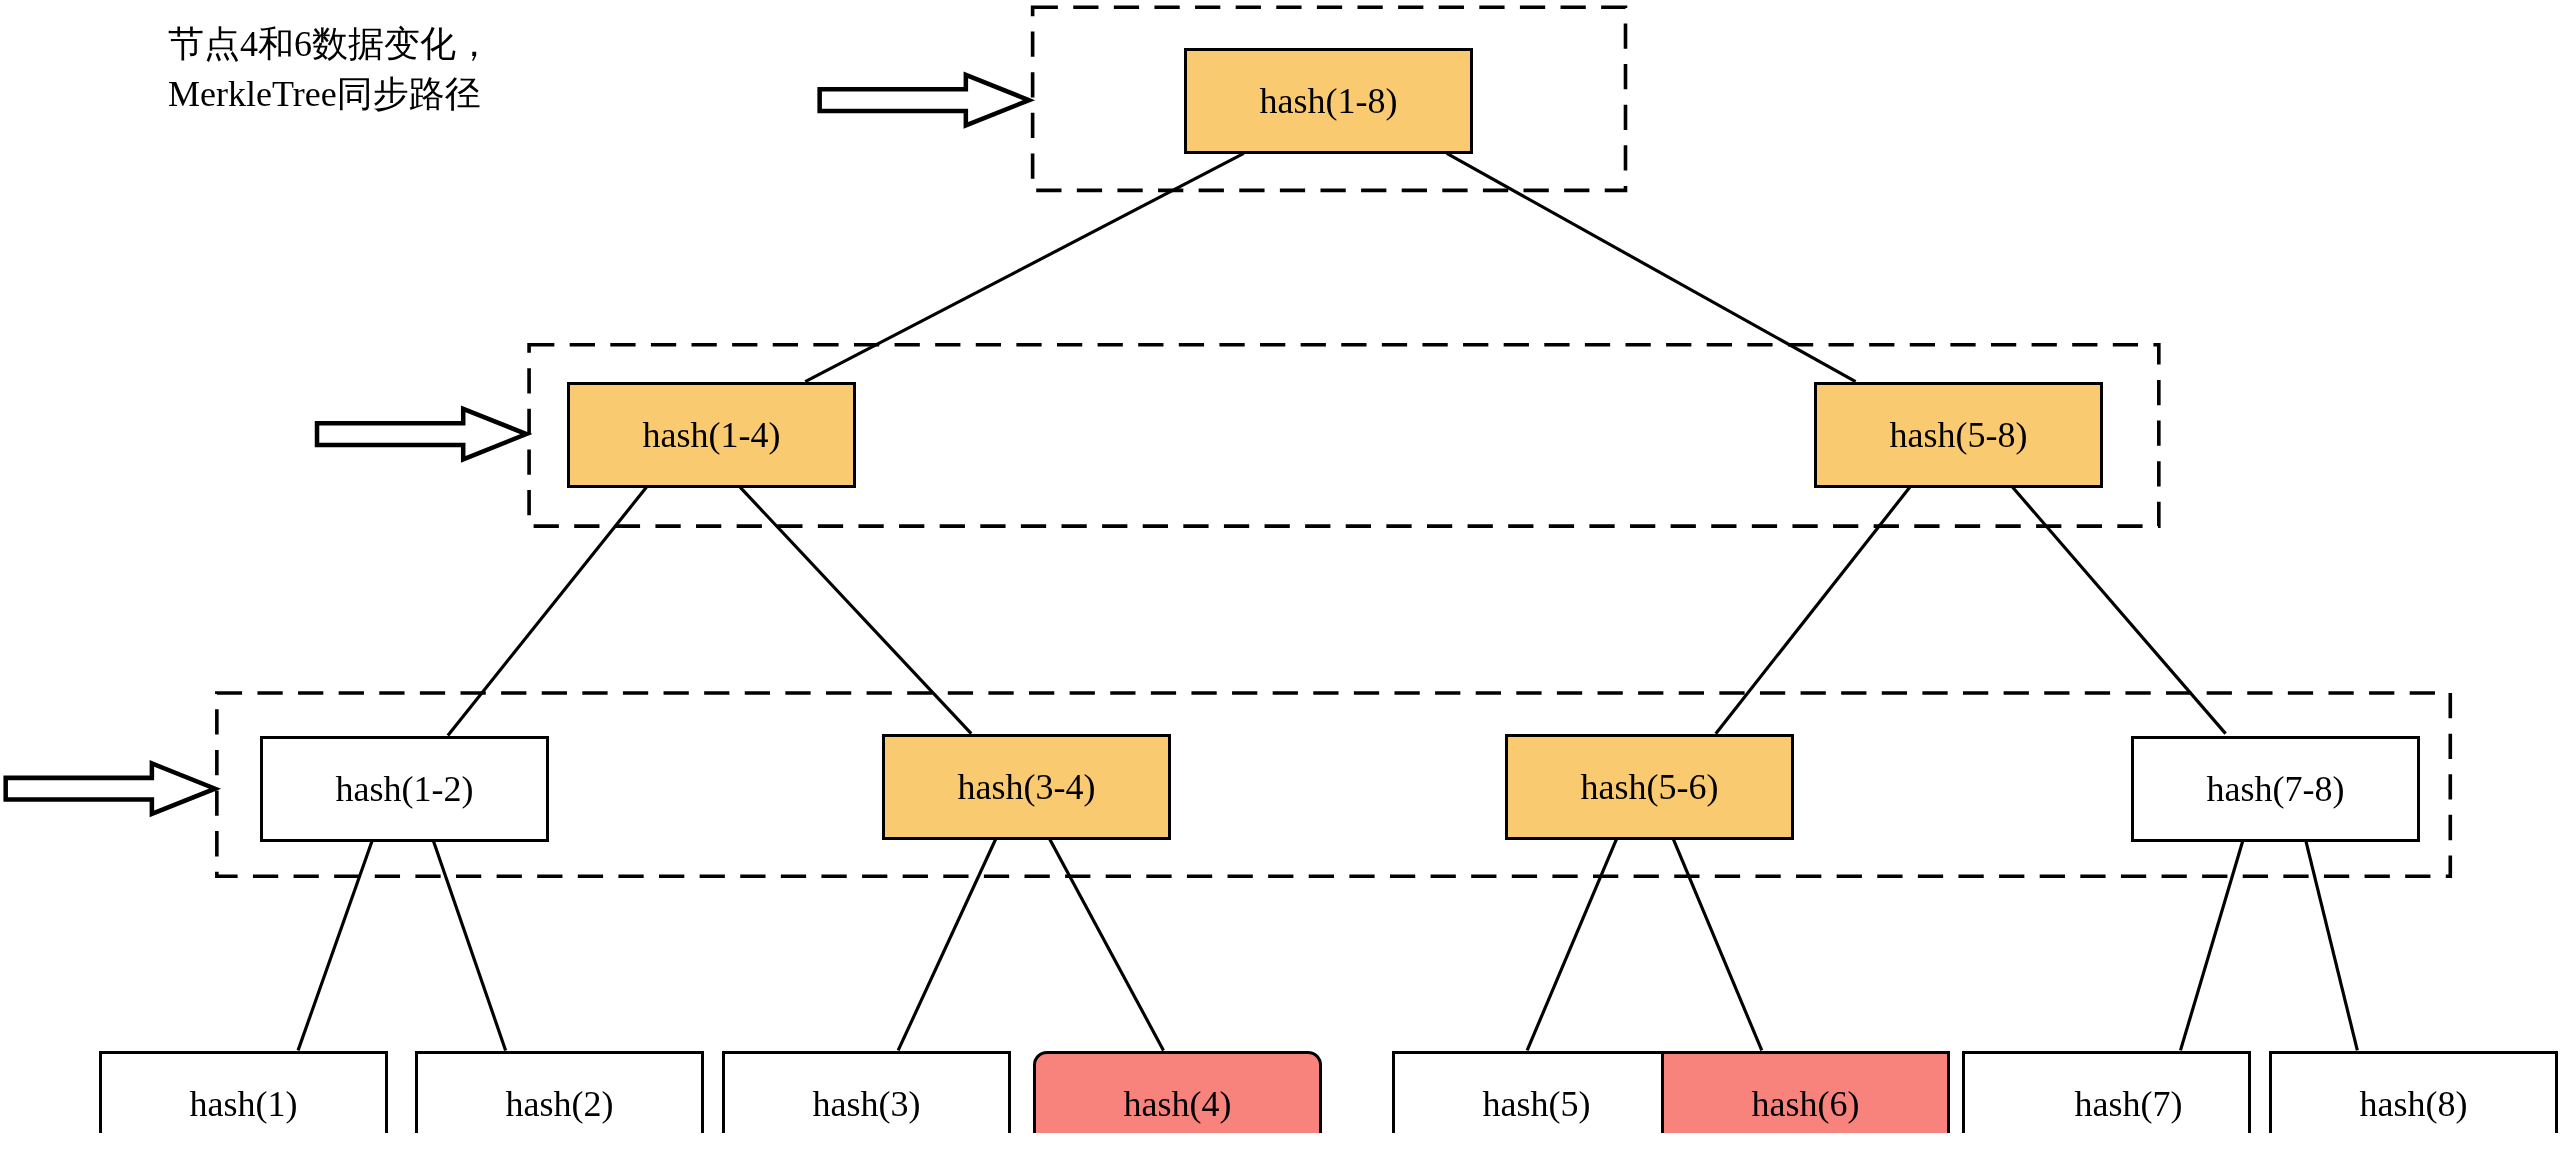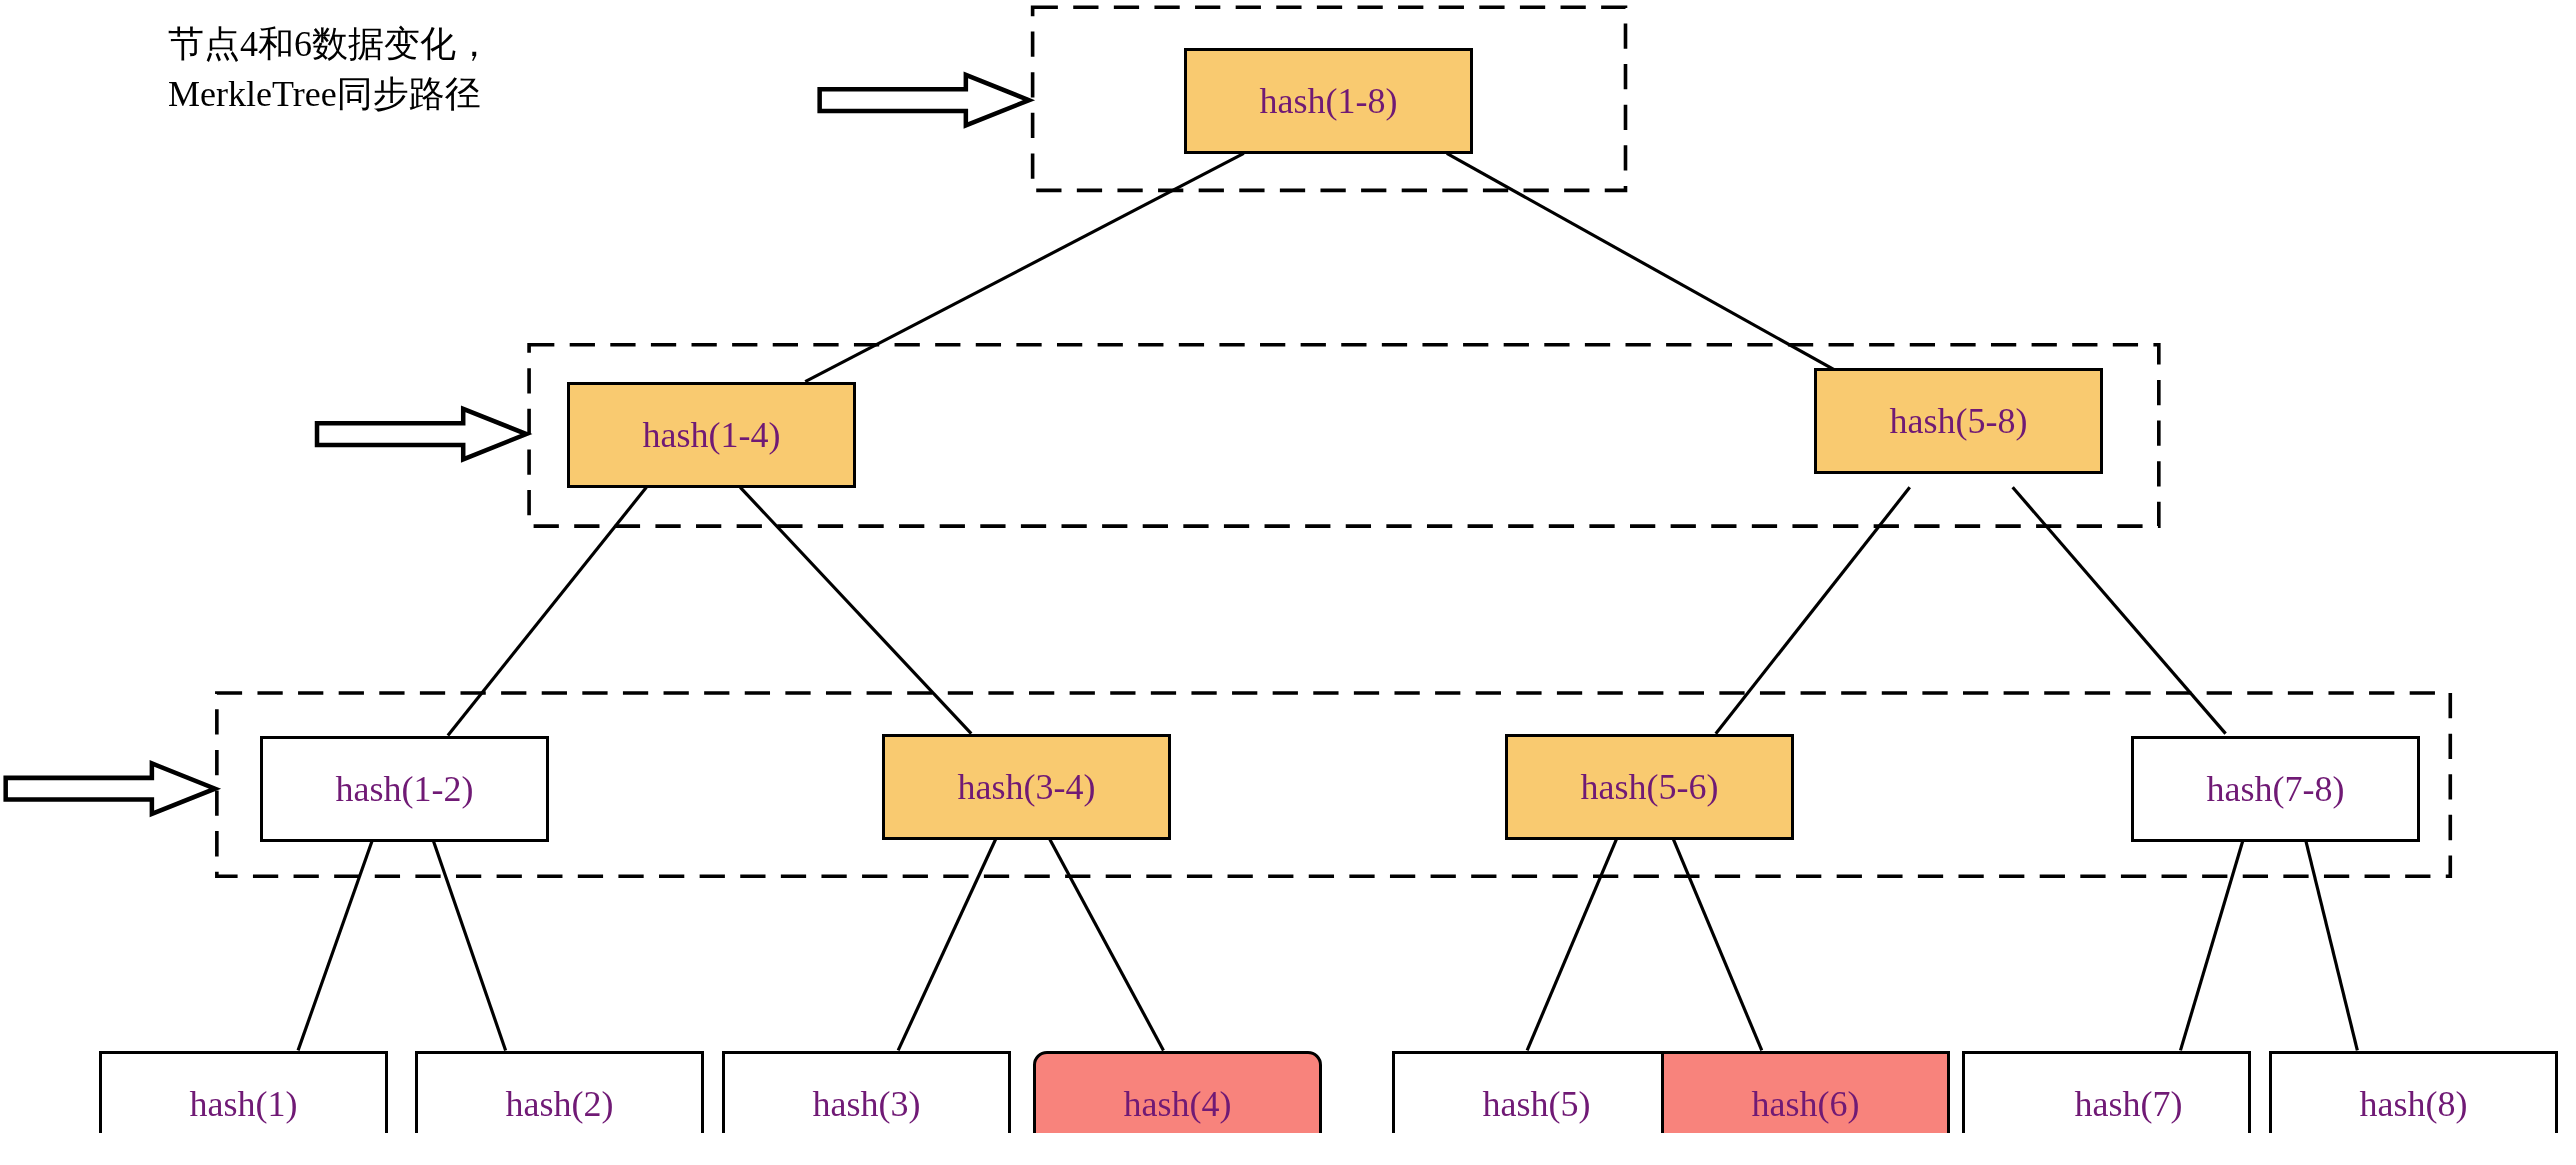--- a/index.html
+++ b/index.html
@@ -21,21 +21,21 @@
     position: absolute;
     width: 289px;
     height: 106px;
     box-sizing: border-box;
     border: 3.6px solid #000000;
     background: #ffffff;
     display: flex;
     align-items: center;
     justify-content: center;
     font-size: 36px;
-    color: #701a75;
+    color: #000000;
     white-space: nowrap;
   }
   .diagram-title {
     position: absolute;
     left: 168px;
     top: 20px;
     font-size: 36px;
     line-height: 1.38;
     color: #000000;
     white-space: nowrap;
@@ -78,21 +78,21 @@
     </g>
   </svg>
 
   <div class="diagram-title">
     <div>节点4和6数据变化，</div>
     <div>MerkleTree同步路径</div>
   </div>
 
   <div class="tree-node" style="left: 1184px; top: 48px; background-color: rgb(249, 202, 112);">hash(1-8)</div>
   <div class="tree-node" style="left: 567px; top: 382px; background-color: rgb(249, 202, 112);">hash(1-4)</div>
-  <div class="tree-node" style="left: 1814px; top: 368px; background-color: rgb(249, 202, 112);">hash(5-8)</div>
+  <div class="tree-node" style="left: 1814px; top: 382px; background-color: rgb(249, 202, 112);">hash(5-8)</div>
   <div class="tree-node" style="left: 260px; top: 736px; background-color: rgb(255, 255, 255);">hash(1-2)</div>
   <div class="tree-node" style="left: 882px; top: 734px; background-color: rgb(249, 202, 112);">hash(3-4)</div>
   <div class="tree-node" style="left: 1505px; top: 734px; background-color: rgb(249, 202, 112);">hash(5-6)</div>
   <div class="tree-node" style="left: 2131px; top: 736px; background-color: rgb(255, 255, 255);">hash(7-8)</div>
   <div class="tree-node" style="left: 99px; top: 1051px; background-color: rgb(255, 255, 255);">hash(1)</div>
   <div class="tree-node" style="left: 415px; top: 1051px; background-color: rgb(255, 255, 255);">hash(2)</div>
   <div class="tree-node" style="left: 722px; top: 1051px; background-color: rgb(255, 255, 255);">hash(3)</div>
   <div class="tree-node" style="left: 1033px; top: 1051px; background-color: rgb(248, 131, 124); border-radius: 14px;">hash(4)</div>
   <div class="tree-node" style="left: 1348px; top: 1051px; background-color: rgb(255, 255, 255); margin-left: 44px;">hash(5)</div>
   <div class="tree-node" style="left: 1661px; top: 1051px; background-color: rgb(248, 131, 124);">hash(6)</div>

